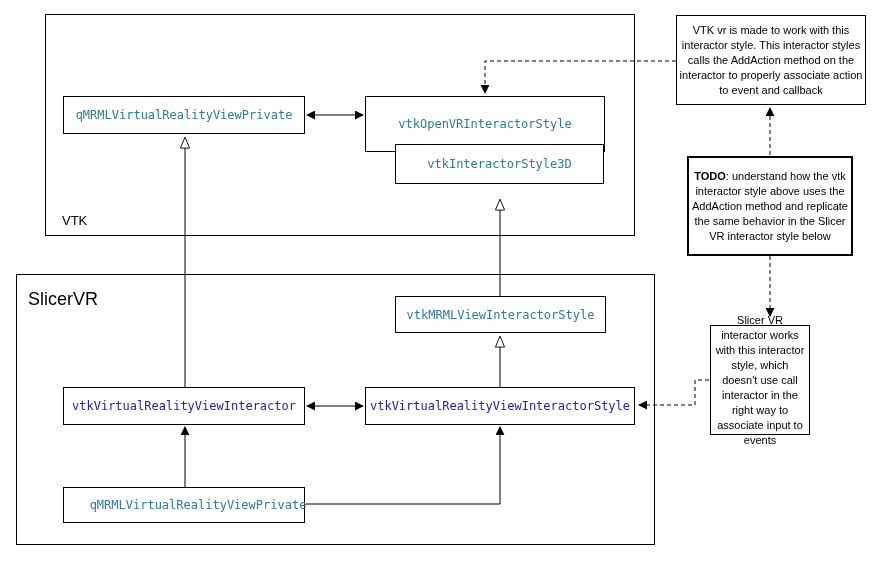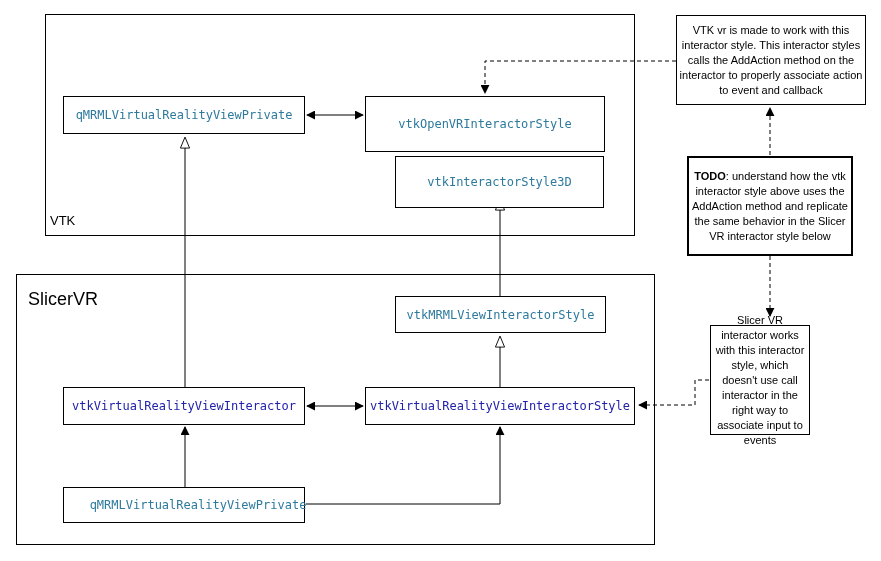--- a/index.html
+++ b/index.html
@@ -28,21 +28,21 @@
     position: absolute;
     border: 1px solid var(--line, #000);
     background: transparent;
   }
   .container-label {
     position: absolute;
     font-size: 13px;
     color: #000;
     white-space: nowrap;
   }
-  .container-label.bottom-left { left: 4px; bottom: 7px; }
+  .container-label.bottom-left { left: 16px; bottom: 7px; }
   .container-label.top-left { left: 11px; top: 14px; font-size: 18px; }
   .node {
     position: absolute;
     background: #fff;
     border: 1px solid var(--line, #000);
     display: flex;
     align-items: center;
     justify-content: center;
     font-family: "DejaVu Sans Mono", monospace;
     font-size: 12px;
@@ -112,21 +112,21 @@
   </div>
 
   <div class="node teal" style="left:63px; top:96px; width:242px; height:38px;">
     <span>qMRMLVirtualRealityViewPrivate</span>
   </div>
 
   <div class="node teal" style="left:365px; top:96px; width:240px; height:56px;">
     <span>vtkOpenVRInteractorStyle</span>
   </div>
 
-  <div class="node teal" style="left:395px; top:156px; width:209px; height:52px;">
+  <div class="node teal" style="left:395px; top:144px; width:209px; height:40px;">
     <span>vtkInteractorStyle3D</span>
   </div>
 
   <div class="node teal" style="left:395px; top:296px; width:211px; height:37px;">
     <span>vtkMRMLViewInteractorStyle</span>
   </div>
 
   <div class="node navy" style="left:63px; top:387px; width:242px; height:38px;">
     <span>vtkVirtualRealityViewInteractor</span>
   </div>

